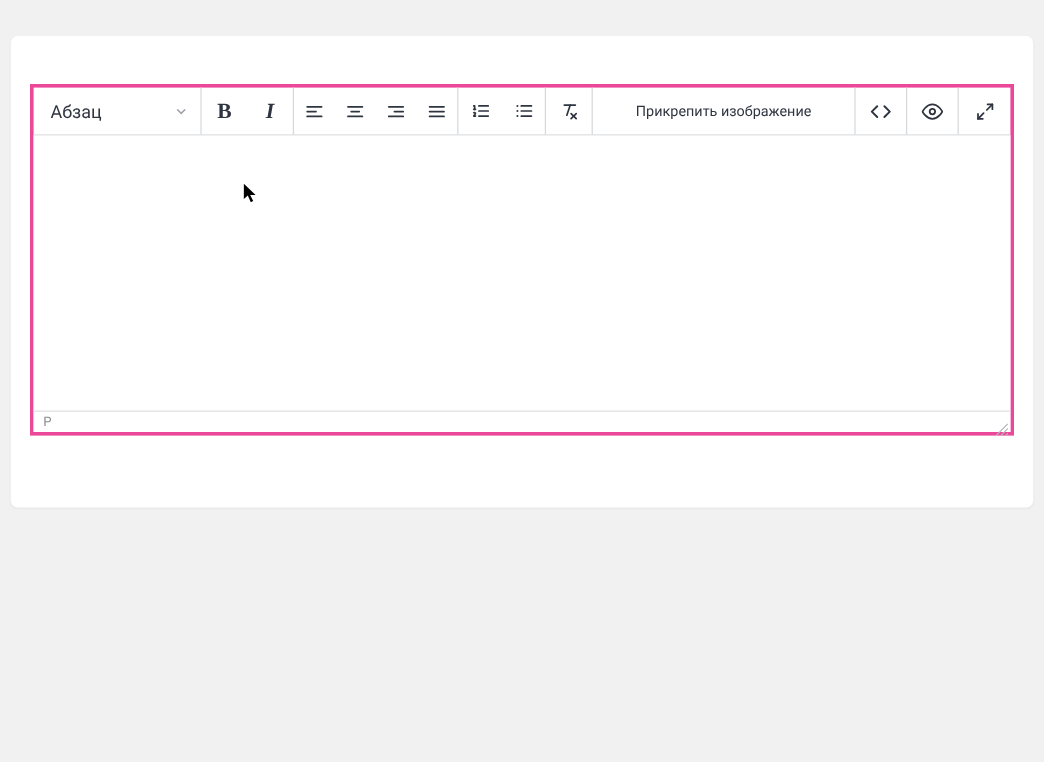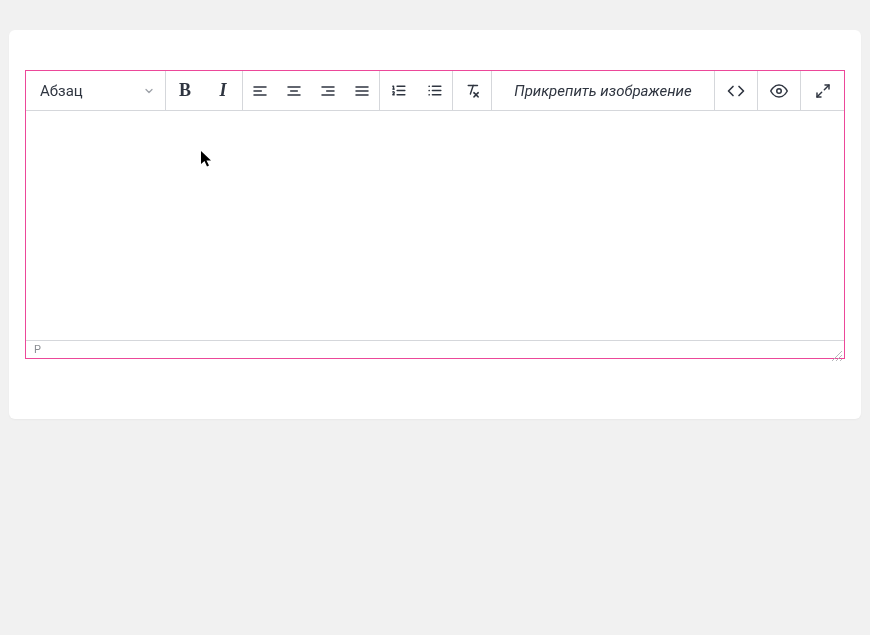--- a/index.html
+++ b/index.html
@@ -15,21 +15,21 @@
       overflow: hidden;
     }
     .card {
       background: #fff;
       margin: 30px 9px 0 9px;
       border-radius: 6px;
       padding: 40px 16px 60px 16px;
       box-shadow: 0 1px 2px rgba(0,0,0,0.04);
     }
     .editor {
-      border: 1px solid #ec4899;
+      border: 3px solid #ec4899;
     }
     .toolbar {
       display: flex;
       align-items: stretch;
       border-bottom: 1px solid #d5d7db;
       height: 40px;
     }
     .format-select {
       display: flex;
       align-items: center;
@@ -60,23 +60,22 @@
       color: #2f3540;
     }
     .attach-btn {
       display: flex;
       align-items: center;
       justify-content: center;
       padding: 0 14px;
       border-right: 1px solid #d5d7db;
       cursor: pointer;
       color: #2f3540;
-      font-size: 15px;
+      font-size: 12px;
       flex: 1;
-      font-style: italic;
     }
     .bold-glyph {
       font-weight: 800;
       font-size: 18px;
       font-family: Georgia, serif;
     }
     .italic-glyph {
       font-style: italic;
       font-weight: 600;
       font-size: 18px;

